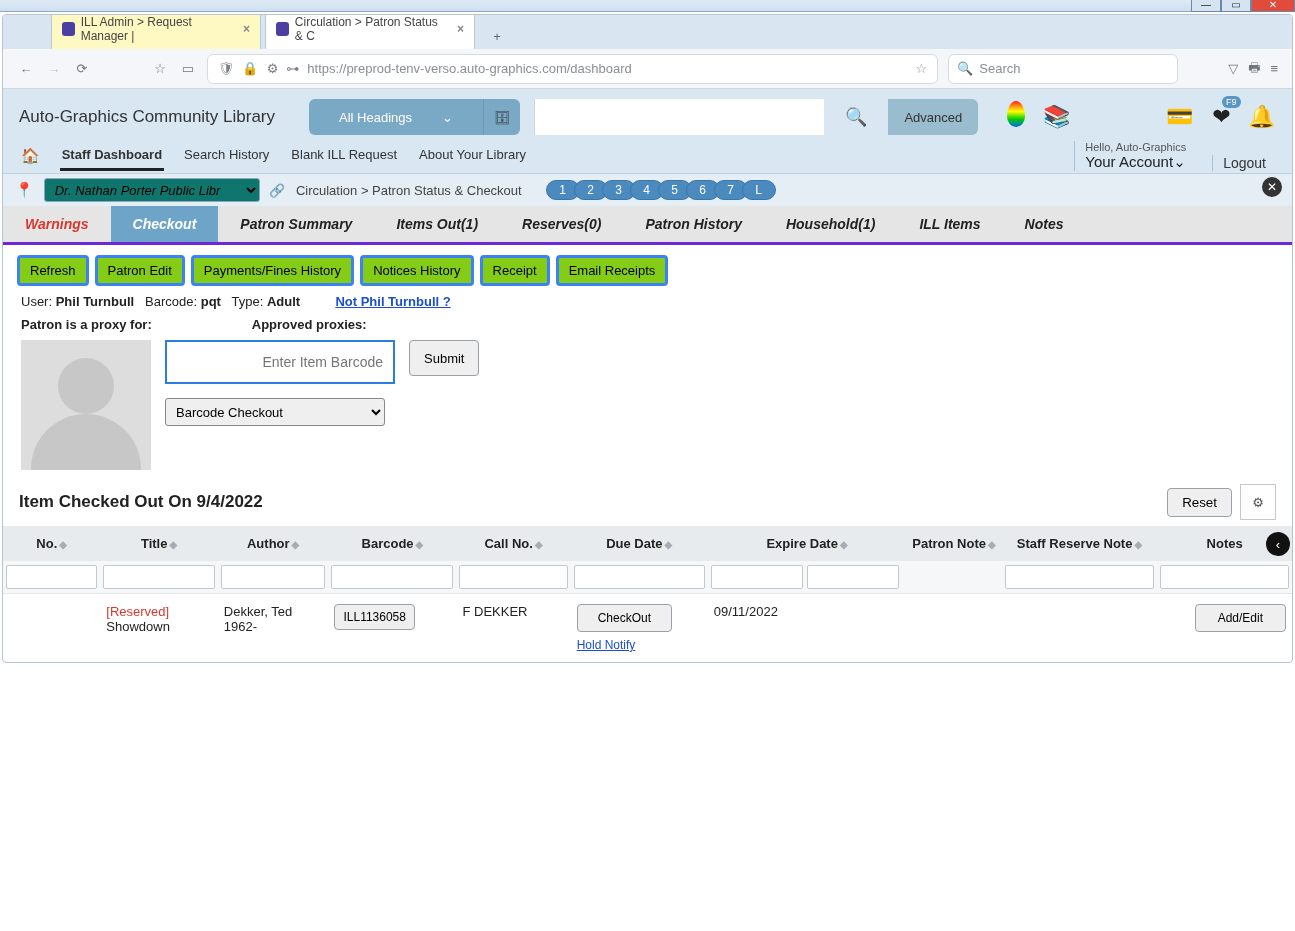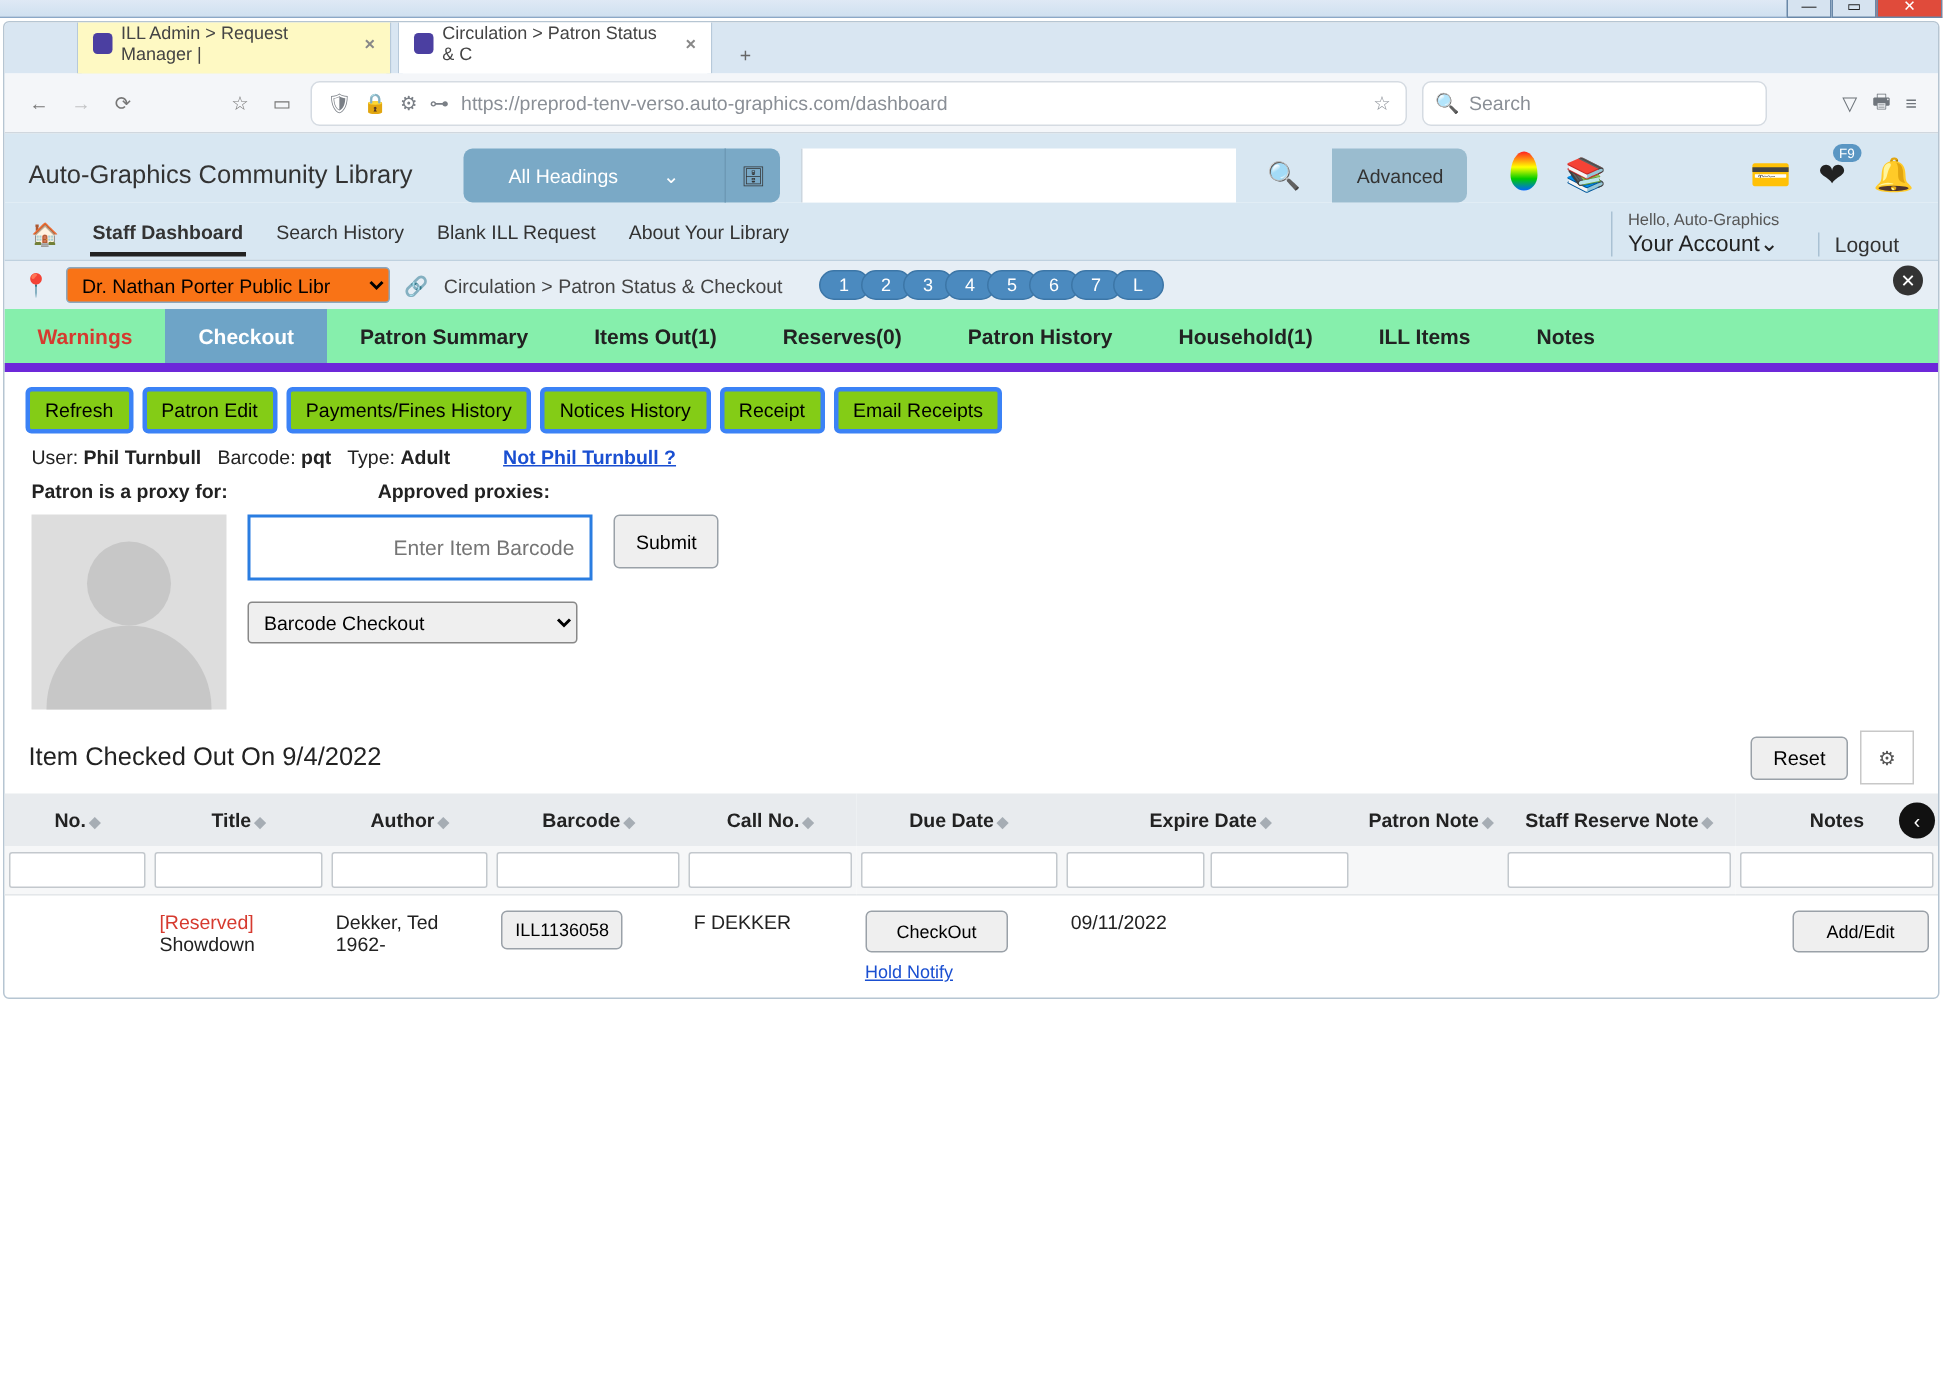--- a/index.html
+++ b/index.html
@@ -50,30 +50,30 @@
 .navlinks a.active { border-bottom:3px solid #222; font-weight:bold; }
 .acct-right { margin-left:auto; display:flex; align-items:flex-end; gap:16px; }
 .acct-box { border-left:1px solid #a9c1d3; padding:0 10px; font-size:12px; }
 .acct-box .sm { color:#555; font-size:11px; }
 .acct-box .lg { font-size:15px; }
 .logout { font-size:14px; color:#333; }
 
 
 .locrow { display:flex; align-items:center; gap:10px; padding:4px 12px; background:#e6eef5; border-top:1px solid #bfd1df; position:relative; }
 .locpin { color:#333; font-size:15px; }
-.loc-sel { border:1px solid #8aa6bc; background:#f97316; height:24px; padding:0 22px 0 6px; font-size:13px; border-radius:3px; }
+.loc-sel { border:1px solid #8aa6bc; background:#0f766e; height:24px; padding:0 22px 0 6px; font-size:13px; border-radius:3px;font-style:italic; }
 .chain { color:#555; }
 .bc { font-size:13px; color:#444; }
 .pillbar { display:flex; margin-left:14px; }
 .pill { background:#4b8abf; color:#fff; width:34px; height:20px; border-radius:10px; display:flex; align-items:center; justify-content:center; font-size:12px; margin-left:-6px; border:1px solid #3c76a7; }
 .pill:first-child { margin-left:0; }
 .closex { position:absolute; right:10px; top:3px; width:20px; height:20px; background:#333; color:#fff; border-radius:50%; display:flex; align-items:center; justify-content:center; font-size:12px; }
 
 
-.subtabs { display:flex; border-bottom:6px solid #6d28d9; background:#86efac; }
+.subtabs { display:flex; border-bottom:3px solid #6d28d9; background:#e5e5e5;font-style:italic; }
 .subtab { padding:10px 22px; font-size:14px; font-weight:bold; color:#222; cursor:pointer; }
 .subtab.warn { color:#d63a2f; }
 .subtab.active { background:#6ea4c7; color:#fff; }
 
 
 .actrow { display:flex; gap:6px; padding:10px 14px 6px; flex-wrap:wrap; }
 .gbtn { background:#84cc16; border:3px solid #3b82f6; border-radius:4px; padding:5px 10px; font-size:13px; cursor:pointer; }
 
 
 .uinfo { padding:2px 18px 8px; font-size:13px; }
@@ -86,21 +86,21 @@
 .avatar { width:130px; height:130px; background:#ddd; position:relative; }
 .avatar::before { content:""; position:absolute; width:56px; height:56px; background:#c7c7c7; border-radius:50%; left:37px; top:18px; }
 .avatar::after { content:""; position:absolute; width:110px; height:56px; background:#c7c7c7; border-radius:56px 56px 0 0; left:10px; bottom:0; }
 .formcol { display:flex; flex-direction:column; gap:14px; }
 .barcode-in { width:230px; height:44px; border:2px solid #2a7de1; padding:0 10px; font-size:14px;text-align:right; }
 .mode-sel { width:220px; height:28px; border:1px solid #888; border-radius:3px; padding:0 6px; font-size:13px; }
 .submit-btn { background:#efefef; border:1px solid #9aa1a8; border-radius:4px; padding:8px 14px; font-size:13px; height:36px; }
 
 
 .sechdr { display:flex; align-items:center; padding:6px 16px; }
-.sechdr h3 { font-size:17px; font-weight:normal; }
+.sechdr h3 { font-size:17px; font-weight:bold; }
 .reset-btn { margin-left:auto; background:#efefef; border:1px solid #9aa1a8; border-radius:4px; padding:6px 14px; }
 .gearbox { width:36px; height:36px; border:1px solid #c8c8c8; display:flex; align-items:center; justify-content:center; margin-left:8px; color:#555; }
 
 
 .tbl { width:100%; border-collapse:collapse; }
 .tbl thead th { background:#e8ebee; font-size:13px; font-weight:bold; padding:10px 6px; text-align:center; white-space:nowrap; }
 .sort { color:#a6adb4; font-size:10px; margin-left:2px; }
 .filterrow td { padding:4px 3px; background:#f6f7f8; }
 .filterrow input { width:100%; height:24px; border:1px solid #c3c8cd; border-radius:2px; }
 .tbl tbody tr.data td { padding:10px 6px; vertical-align:top; font-size:13px; border-top:1px solid #e4e7ea; }

